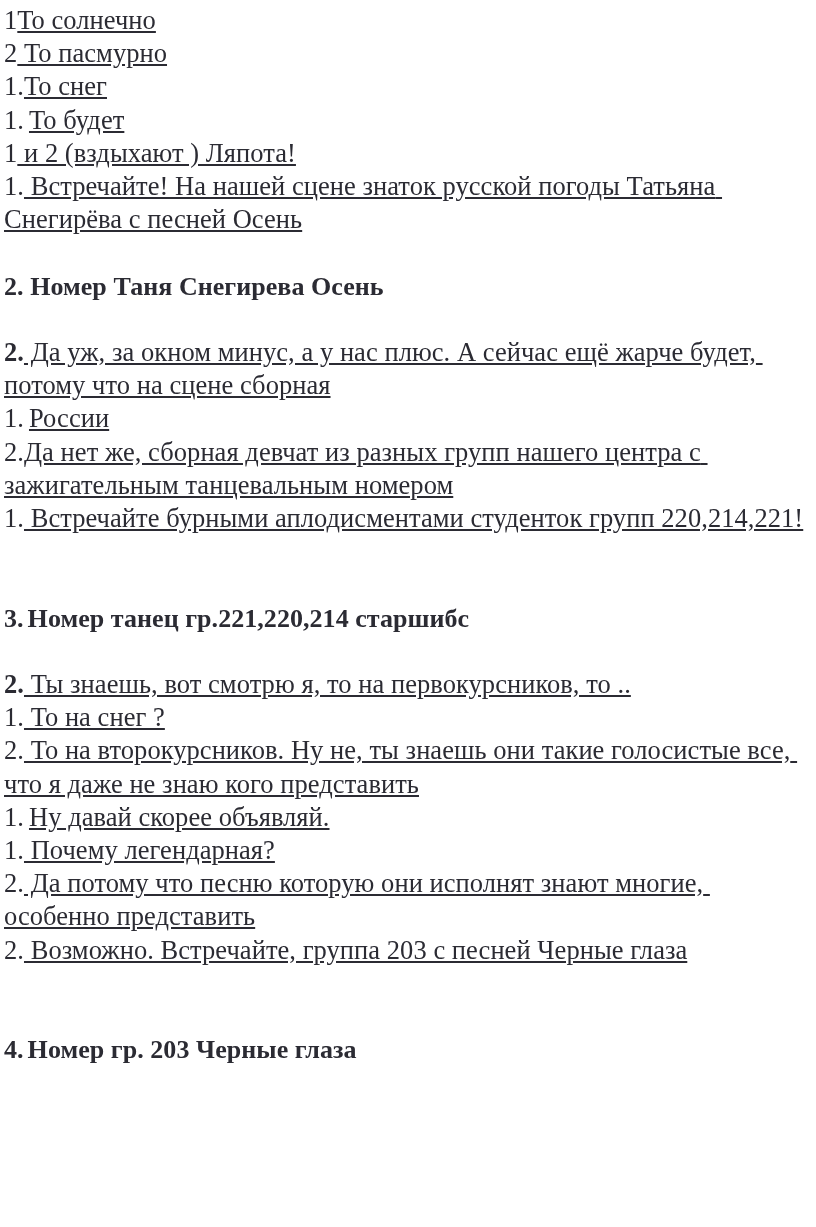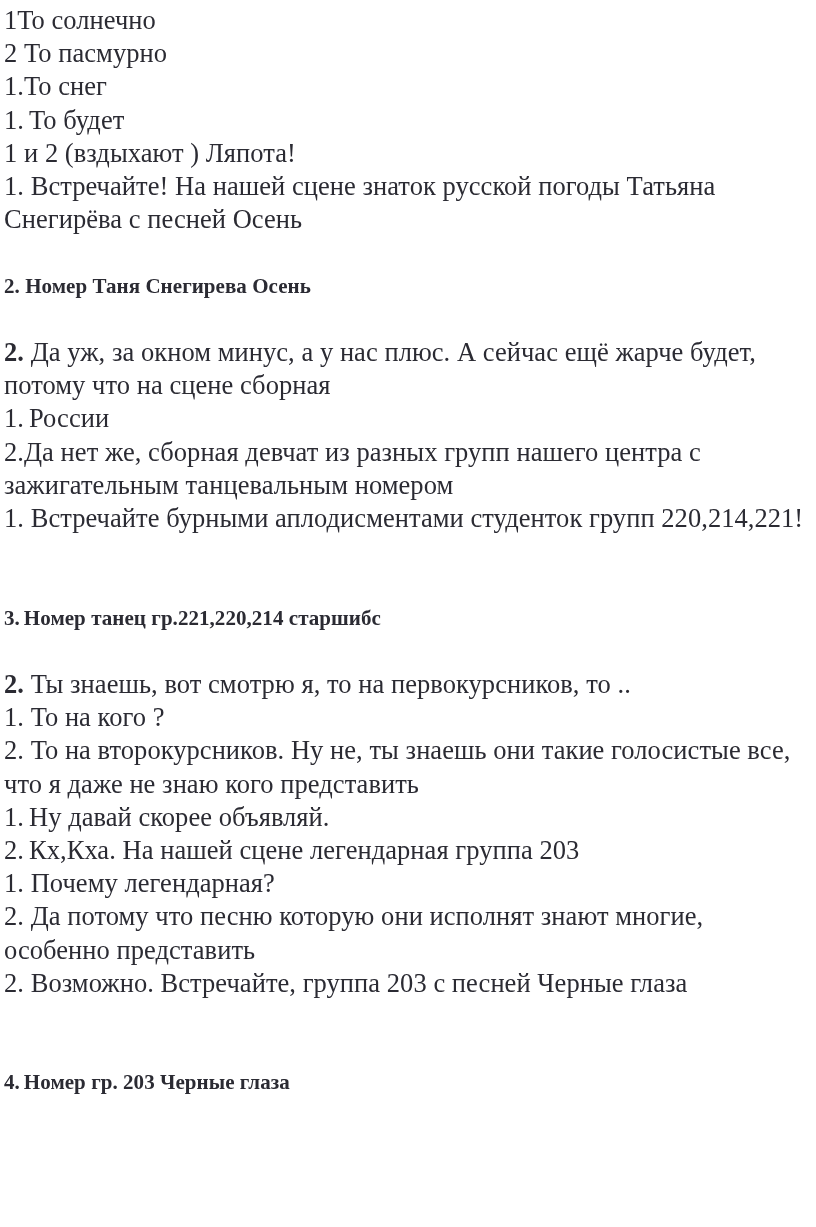--- a/index.html
+++ b/index.html
@@ -35,41 +35,42 @@
   .line {
     margin: 0;
     padding: 0;
     white-space: pre-wrap;
     word-wrap: break-word;
   }
 
   
   .line.marked {
     display: block;
+    text-decoration: underline;
   }
   .line .marker {
     display: inline-block;
     min-width: 0;
   }
   .line .marker.tabbed {
     margin-right: 5px;
   }
   .line .marker.spaced {
     margin-right: 0;
   }
   .line .marker.bold {
     font-weight: bold;
   }
 
   
   .heading {
     margin: 0;
     padding: 0;
     font-weight: bold;
-    font-size: 21px;
+    font-size: 26px;
     line-height: 33.2px;
     white-space: pre-wrap;
   }
   .heading .marker {
     display: inline-block;
     margin-right: 4px;
   }
   .heading .marker.spaced {
     margin-right: 0;
   }
@@ -93,23 +94,22 @@
       <p class="heading"><span class="marker spaced">2.</span><span class="text"> Номер Таня Снегирева Осень</span></p>
       <div class="gap-1"></div>
       <p class="line marked"><span class="marker spaced bold">2.</span><span class="text"> Да уж, за окном минус, а у нас плюс. А сейчас ещё жарче будет, потому что на сцене сборная</span></p>
       <p class="line marked"><span class="marker tabbed">1.</span><span class="text">России</span></p>
       <p class="line marked"><span class="marker spaced">2.</span><span class="text">Да нет же, сборная девчат из разных групп нашего центра с зажигательным танцевальным номером</span></p>
       <p class="line marked"><span class="marker spaced">1.</span><span class="text"> Встречайте бурными аплодисментами студенток групп 220,214,221!</span></p>
       <div class="gap-2"></div>
       <p class="heading"><span class="marker tabbed">3.</span><span class="text">Номер танец гр.221,220,214 старшибс</span></p>
       <div class="gap-1"></div>
       <p class="line marked"><span class="marker spaced bold">2.</span><span class="text"> Ты знаешь, вот смотрю я, то на первокурсников, то ..</span></p>
-      <p class="line marked"><span class="marker spaced">1.</span><span class="text"> То на кого ?</span></p>
+      <p class="line marked"><span class="marker spaced">1.</span><span class="text"> То на снег ?</span></p>
       <p class="line marked"><span class="marker spaced">2.</span><span class="text"> То на второкурсников. Ну не, ты знаешь они такие голосистые все, что я даже не знаю кого представить</span></p>
       <p class="line marked"><span class="marker tabbed">1.</span><span class="text">Ну давай скорее объявляй.</span></p>
-      <p class="line marked"><span class="marker tabbed">2.</span><span class="text">Кх,Кха. На нашей сцене легендарная группа 203</span></p>
       <p class="line marked"><span class="marker spaced">1.</span><span class="text"> Почему легендарная?</span></p>
       <p class="line marked"><span class="marker spaced">2.</span><span class="text"> Да потому что песню которую они исполнят знают многие, особенно представить</span></p>
       <p class="line marked"><span class="marker spaced">2.</span><span class="text"> Возможно. Встречайте, группа 203 с песней Черные глаза</span></p>
       <div class="gap-2"></div>
       <p class="heading"><span class="marker tabbed">4.</span><span class="text">Номер гр. 203 Черные глаза</span></p>
     </div>
 </div>
 
 </body></html>

